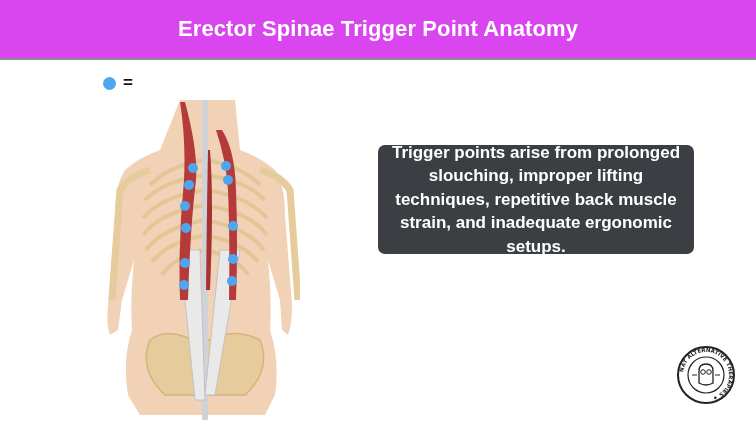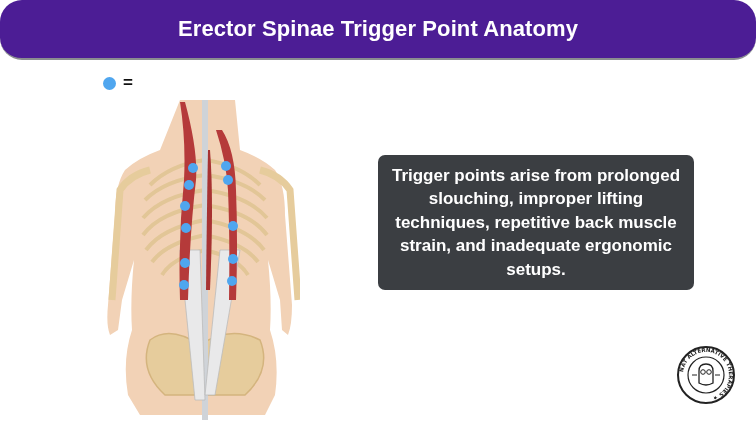--- a/index.html
+++ b/index.html
@@ -1,22 +1,22 @@
 <!DOCTYPE html>
 <html><head>
 <meta charset="utf-8">
 <style>
   html, body { margin:0; padding:0; }
   body { width:756px; height:426px; background:#ffffff; position:relative; overflow:hidden; font-family:"Liberation Sans", sans-serif; }
-  .header { position:absolute; left:0; top:0; width:756px; height:60px; background:#4c1d95; border-bottom:2px solid #8a8d90; box-sizing:border-box; display:flex; align-items:center; justify-content:center;border-radius:22px; }
+  .header { position:absolute; left:0; top:0; width:756px; height:60px; background:#d946ef; border-bottom:2px solid #8a8d90; box-sizing:border-box; display:flex; align-items:center; justify-content:center; }
   .header h1 { margin:0; color:#ffffff; font-size:22px; font-weight:bold; letter-spacing:0.1px; }
   .legend { position:absolute; left:103px; top:73px; display:flex; align-items:center; gap:7px; font-weight:bold; font-size:17px; color:#111; }
   .legend-dot { width:13px; height:13px; border-radius:50%; background:#4fa6ef; }
   .figure { position:absolute; left:100px; top:100px; width:200px; height:320px; }
-  .callout { position:absolute; left:378px; top:145px; width:316px; height:135px; background:#3b3e42; border-radius:7px; color:#fff; font-weight:bold; font-size:17px; line-height:23.5px; text-align:center; display:flex; align-items:center; justify-content:center; padding:0 8px; box-sizing:border-box;margin-top:10px; }
+  .callout { position:absolute; left:378px; top:145px; width:316px; height:109px; background:#3b3e42; border-radius:7px; color:#fff; font-weight:bold; font-size:17px; line-height:23.5px; text-align:center; display:flex; align-items:center; justify-content:center; padding:0 8px; box-sizing:border-box; }
   .logo { position:absolute; left:676px; top:345px; width:60px; height:60px; }
 </style>
 </head>
 <body>
 
 <div class="header">
   <h1>Erector Spinae Trigger Point Anatomy</h1>
 </div>
 
 <div class="legend">

